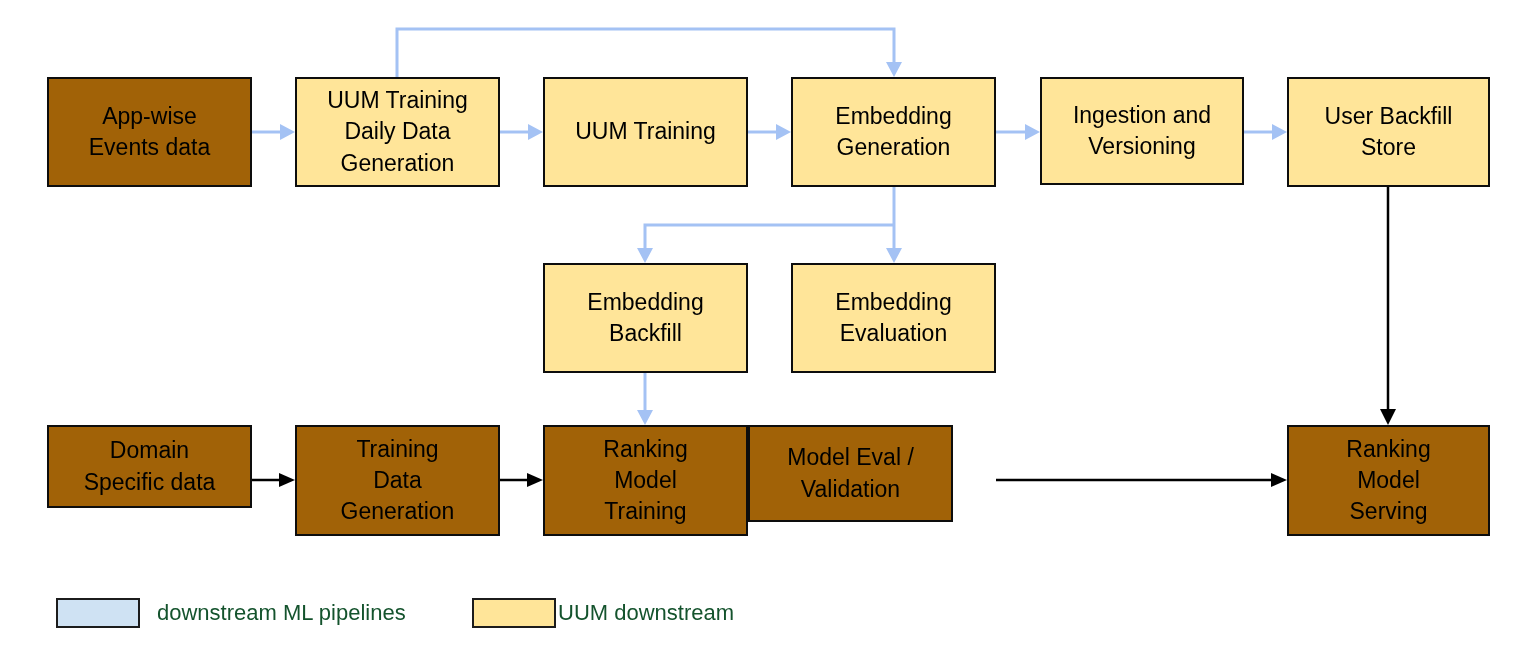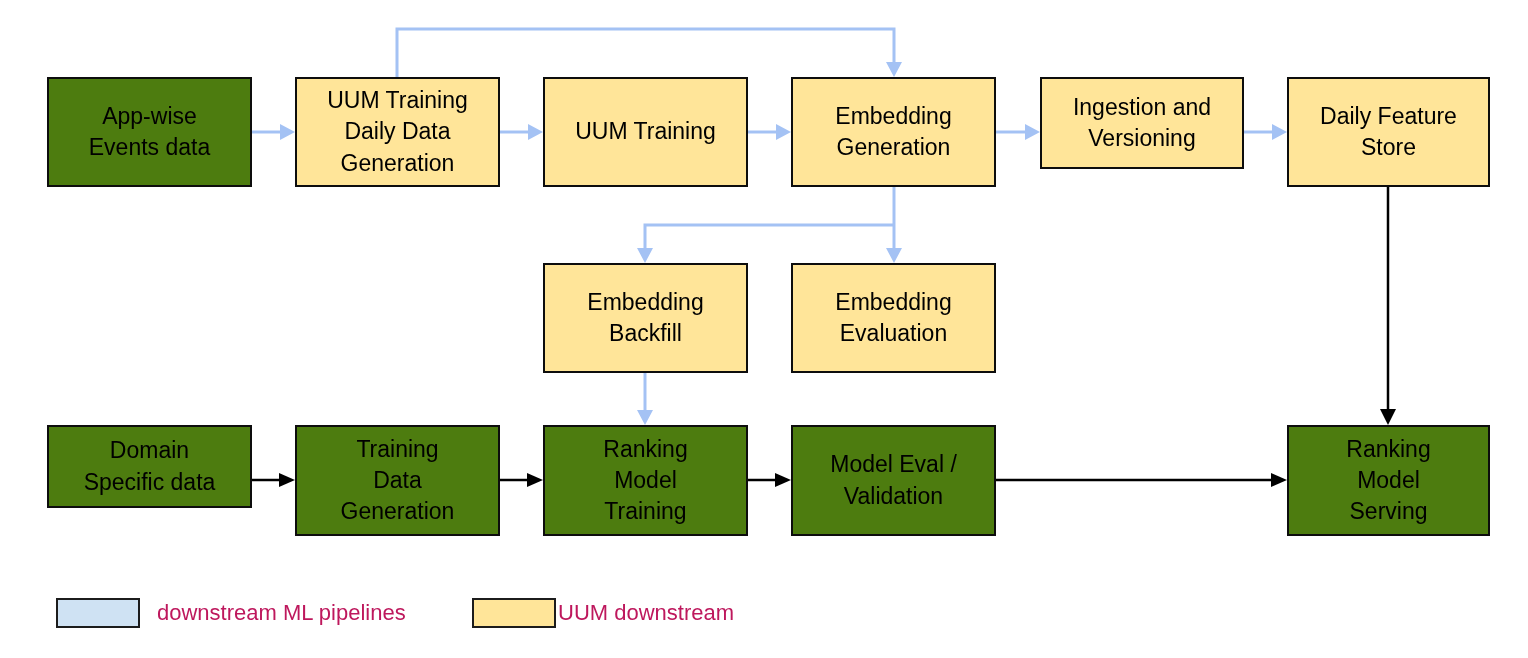--- a/index.html
+++ b/index.html
@@ -22,35 +22,35 @@
     border: 2px solid #0d0d0d;
     display: flex;
     align-items: center;
     justify-content: center;
     text-align: center;
     font-size: 23px;
     line-height: 1.35;
     color: #000000;
   }
   .node .node-label { white-space: pre-line; }
-  .node.downstream { background: #4d7c0f; }
+  .node.downstream { background: #a16207; }
   .node.uum { background: #ffe599; }
   .swatch {
     position: absolute;
     box-sizing: border-box;
     width: 84px; height: 30px;
     border: 2px solid #1c1c1c;
   }
   .swatch.downstream { background: #cfe2f3; }
   .swatch.uum { background: #ffe599; }
   .legend-label {
     position: absolute;
     font-size: 22px;
     line-height: 26px;
-    color: #be185d;
+    color: #14532d;
     white-space: nowrap;
   }
 </style>
 </head>
 <body>
 
 <div id="canvas">
 
   <svg id="arrow-layer" viewBox="0 0 1528 658">
 
@@ -104,26 +104,26 @@
 Daily Data
 Generation</span>
   </div>
   <div class="node uum" style="left:543px; top:77px; width:205px; height:110px">
     <span class="node-label">UUM Training</span>
   </div>
   <div class="node uum" style="left:791px; top:77px; width:205px; height:110px">
     <span class="node-label">Embedding
 Generation</span>
   </div>
-  <div class="node uum" style="left:1040px; top:77px; width:204px; height:92px">
+  <div class="node uum" style="left:1040px; top:77px; width:204px; height:108px">
     <span class="node-label">Ingestion and
 Versioning</span>
   </div>
   <div class="node uum" style="left:1287px; top:77px; width:203px; height:110px">
-    <span class="node-label">Daily Feature
+    <span class="node-label">User Backfill
 Store</span>
   </div>
 
   <div class="node uum" style="left:543px; top:263px; width:205px; height:110px">
     <span class="node-label">Embedding
 Backfill</span>
   </div>
   <div class="node uum" style="left:791px; top:263px; width:205px; height:110px">
     <span class="node-label">Embedding
 Evaluation</span>
@@ -136,21 +136,21 @@
   <div class="node downstream" style="left:295px; top:425px; width:205px; height:111px">
     <span class="node-label">Training
 Data
 Generation</span>
   </div>
   <div class="node downstream" style="left:543px; top:425px; width:205px; height:111px">
     <span class="node-label">Ranking
 Model
 Training</span>
   </div>
-  <div class="node downstream" style="left:791px; top:425px; width:205px; height:111px">
+  <div class="node downstream" style="left:748px; top:425px; width:205px; height:97px">
     <span class="node-label">Model Eval /
 Validation</span>
   </div>
   <div class="node downstream" style="left:1287px; top:425px; width:203px; height:111px">
     <span class="node-label">Ranking
 Model
 Serving</span>
   </div>
 
   <div>

